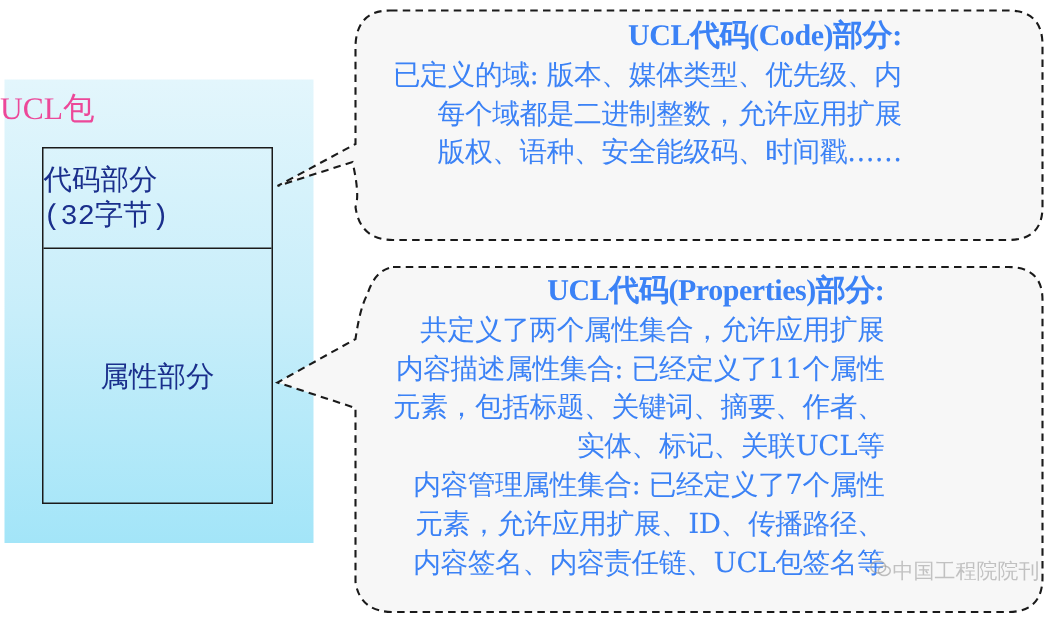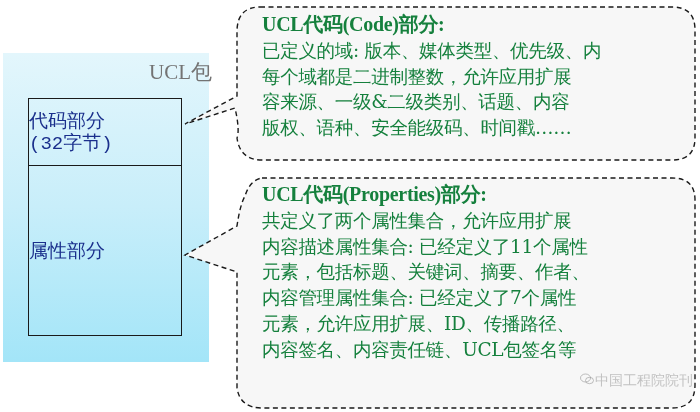--- a/index.html
+++ b/index.html
@@ -6,45 +6,45 @@
     body {
       width: 700px; height: 412px; position: relative; overflow: hidden;
       background: #ffffff;
       font-family: "DejaVu Serif", "Liberation Serif", serif;
     }
     .panel {
       position: absolute; left: 3px; top: 53px; width: 206px; height: 309px;
       background: linear-gradient(to bottom, #e3f6fc 0%, #c8eefa 50%, #a3e5f8 100%);
     }
     .panel-title {
-      position: absolute; left: 0; top: 58px; width: 212px; text-align: right;
-      font-family: "Liberation Serif", serif; font-size: 21px; color: #737373;
+      position: absolute; left: 0; top: 58px; width: 212px; text-align: left;
+      font-family: "Liberation Serif", serif; font-size: 21px; color: #ec4899;
     }
     .inner-box {
       position: absolute; left: 28px; top: 98px; width: 154px; height: 238px;
       border: 1.5px solid #1a1a1a; box-sizing: border-box;
     }
     .code-section {
       position: absolute; left: 0; top: 0; width: 100%; height: 67px;
       border-bottom: 1.5px solid #1a1a1a; box-sizing: border-box;
       text-align: left; color: #1a2f8c;
       font-family: "DejaVu Serif", serif; font-size: 19px; line-height: 24px;
       padding-top: 9px;
     }
     .code-section .size { font-family: Liberation Mono, monospace; }
     .prop-section {
       position: absolute; left: 0; top: 67px; width: 100%; height: 170px;
-      display: flex; align-items: center; 
+      display: flex; align-items: center; justify-content: center;
       color: #1a2f8c; font-size: 19px;
     }
     svg.callouts { position: absolute; left: 0; top: 0; }
     .callout-text {
-      position: absolute; color: #15803d;
+      position: absolute; color: #3b82f6;
       font-size: 18.5px; line-height: 25.8px; white-space: nowrap;
-      font-family: "DejaVu Serif", serif; letter-spacing: -0.3px;
+      font-family: "DejaVu Serif", serif; letter-spacing: -0.3px; text-align: right;
     }
     .callout-text .heading { font-weight: bold; font-family: "Liberation Serif", "DejaVu Serif", serif; font-size: 20px; }
     .code-callout-text { left: 262px; top: 12px; }
     .prop-callout-text { left: 262px; top: 182px; }
     .watermark {
       position: absolute; left: 595px; top: 372px;
       font-size: 14px; color: rgba(150,150,150,0.55);
       font-family: "DejaVu Sans", sans-serif;
     }
     .wm-icon {
@@ -73,29 +73,29 @@
            L 185 124 L 237 96 L 237 30 Q 238 7 260 7 Z" fill="#f7f7f7" stroke="#1a1a1a" stroke-width="1.4" stroke-dasharray="5,3.5"></path>
 
   <path d="M 262 178 L 672 178 Q 695 178 695 200 L 695 385 Q 695 408 672 408 L 262 408 Q 240 408 237 388 L 237 272
            L 185 255 L 237 226 Q 240 205 245 196 Q 250 180 262 178 Z" fill="#f7f7f7" stroke="#1a1a1a" stroke-width="1.4" stroke-dasharray="5,3.5"></path>
 </svg>
 
 <div class="callout-text code-callout-text">
   <div class="heading">UCL代码(Code)部分:</div>
   <div>已定义的域: 版本、媒体类型、优先级、内</div>
   <div>每个域都是二进制整数，允许应用扩展</div>
-  <div>容来源、一级&amp;二级类别、话题、内容</div>
   <div>版权、语种、安全能级码、时间戳……</div>
 </div>
 
 <div class="callout-text prop-callout-text">
   <div class="heading">UCL代码(Properties)部分:</div>
   <div>共定义了两个属性集合，允许应用扩展</div>
   <div>内容描述属性集合: 已经定义了11个属性</div>
   <div>元素，包括标题、关键词、摘要、作者、</div>
+  <div>实体、标记、关联UCL等</div>
   <div>内容管理属性集合: 已经定义了7个属性</div>
   <div>元素，允许应用扩展、ID、传播路径、</div>
   <div>内容签名、内容责任链、UCL包签名等</div>
 </div>
 
 <svg class="wm-icon" viewBox="0 0 14 12">
   <ellipse cx="5.5" cy="5" rx="5" ry="4" fill="none" stroke="rgba(150,150,150,0.6)" stroke-width="1"></ellipse>
   <ellipse cx="9.5" cy="7.5" rx="4" ry="3.2" fill="none" stroke="rgba(150,150,150,0.6)" stroke-width="1"></ellipse>
 </svg>
 <div class="watermark">中国工程院院刊</div>

